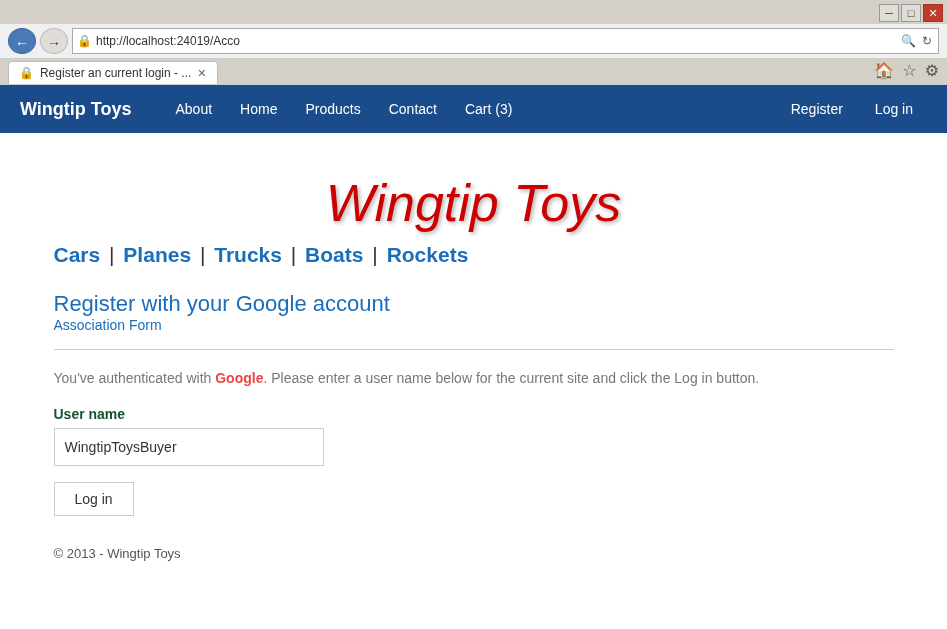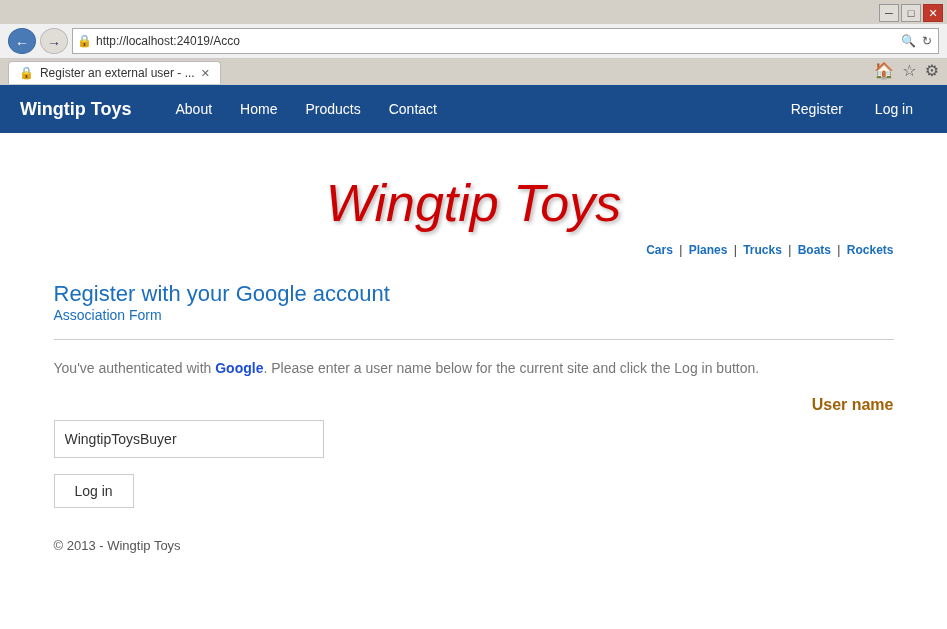--- a/index.html
+++ b/index.html
@@ -139,23 +139,23 @@
     .site-logo-text {
       font-size: 52px;
       font-family: 'Comic Sans MS', cursive, sans-serif;
       color: #cc0000;
       text-shadow: 2px 2px 4px rgba(0,0,0,0.3);
       font-style: italic;
     }
 
     
     .category-links {
-      text-align: right;
+      text-align: left;
       margin: 10px 0 24px;
-      font-size: 12px;
+      font-size: 21px;
     }
     .category-link {
       color: #1a6ebc;
       text-decoration: none;
       font-weight: bold;
       cursor: pointer;
     }
     .category-sep {
       color: #333;
       margin: 0 3px;
@@ -179,33 +179,32 @@
       border-top: 1px solid #ccc;
       margin: 16px 0 20px;
     }
 
     .auth-message {
       font-size: 14px;
       color: #777;
       margin-bottom: 20px;
     }
     .auth-message strong {
-      color: #1d4ed8;
+      color: #ef4444;
     }
 
     .form-group {
       margin-bottom: 16px;
     }
     .form-label {
       display: block;
-      font-size: 16px;
+      font-size: 14px;
       font-weight: bold;
       margin-bottom: 6px;
-      color: #a16207;
-      text-align: right;
+      color: #14532d;
     }
     .form-input {
       width: 270px;
       height: 36px;
       padding: 18px 10px;
       border: 1px solid #ccc;
       font-size: 14px;
       color: #333;
     }
 
@@ -247,39 +246,40 @@
       <div class="address-actions">
         <button class="addr-btn">🔍</button>
         <button class="addr-btn">↻</button>
       </div>
     </div>
   </div>
 
   <div class="tab-bar">
     <div class="tab active">
       <span class="tab-icon">🔒</span>
-      <span>Register an external user - ...</span>
+      <span>Register an current login - ...</span>
       <span class="tab-close">✕</span>
     </div>
 
     <div style="margin-left:auto; display:flex; align-items:center; gap:8px; padding-bottom:4px;">
       <span class="toolbar-icon">🏠</span>
       <span class="toolbar-icon">☆</span>
       <span class="toolbar-icon">⚙</span>
     </div>
   </div>
 </div>
 
 <nav class="site-nav">
   <a class="site-brand">Wingtip Toys</a>
   <div class="nav-links">
     <a class="nav-link">About</a>
     <a class="nav-link">Home</a>
     <a class="nav-link">Products</a>
     <a class="nav-link">Contact</a>
+    <a class="nav-link">Cart (3)</a>
   </div>
   <div class="nav-right">
     <a class="nav-link">Register</a>
     <a class="nav-link">Log in</a>
   </div>
 </nav>
 
 <div class="page-content">
 
   

